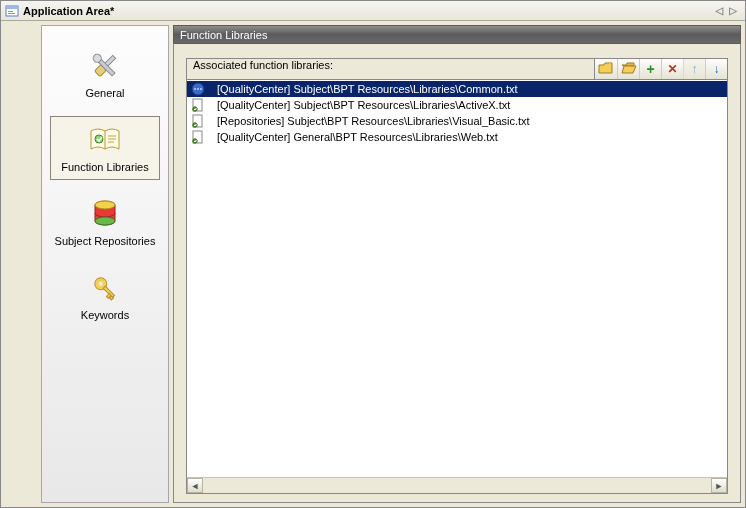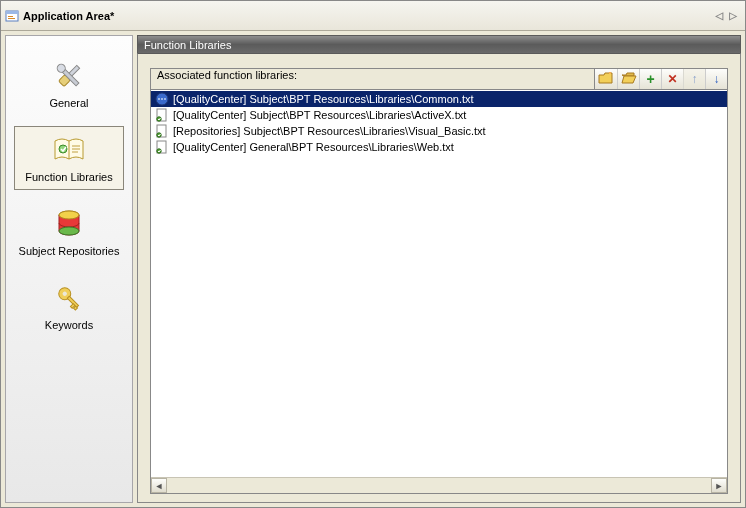--- a/index.html
+++ b/index.html
@@ -13,21 +13,21 @@
     overflow: hidden;
   }
   .window {
     width: 746px; height: 508px;
     border: 1px solid #888;
     background: #ece9d8;
     display: flex;
     flex-direction: column;
   }
   .titlebar {
-    height: 30px;
+    height: 20px;
     background: linear-gradient(to bottom, #f6f5f0 0%, #e9e6da 100%);
     border-bottom: 1px solid #aca899;
     display: flex;
     align-items: center;
     padding: 0 4px;
     font-size: 11px;
     font-weight: bold;
   }
   .titlebar .left {
     display: flex; align-items: center; gap: 4px;
@@ -49,20 +49,21 @@
   
   .sidebar {
     width: 128px;
     background: linear-gradient(to top, #e8e8e8, #fdfdfd);
     border: 1px solid #a7a6aa;
     display:flex;
     flex-direction:column;
     align-items:center;
     padding: 16px 0;
     gap:10px;
+    margin-left:36px;
   }
   .side-item {
     width: 110px;
     display:flex;
     flex-direction:column;
     align-items:center;
     gap:4px;
     padding:6px 0;
     border:1px solid transparent;
     cursor: pointer;
@@ -147,21 +148,21 @@
   .list-inner {
     flex:1;
     overflow:hidden;
     padding-top:1px;
   }
   .row {
     display:flex;
     align-items:center;
     height:16px;
     padding:0 4px;
-    gap:4px;
+    gap:12px;
     white-space:nowrap;
   }
   .row.selected {
     background:#0a246a;
     color:#fff;
   }
   .row .file-icon {
     width:14px; height:14px; flex-shrink:0;
     display:flex; align-items:center; justify-content:center;
   }

